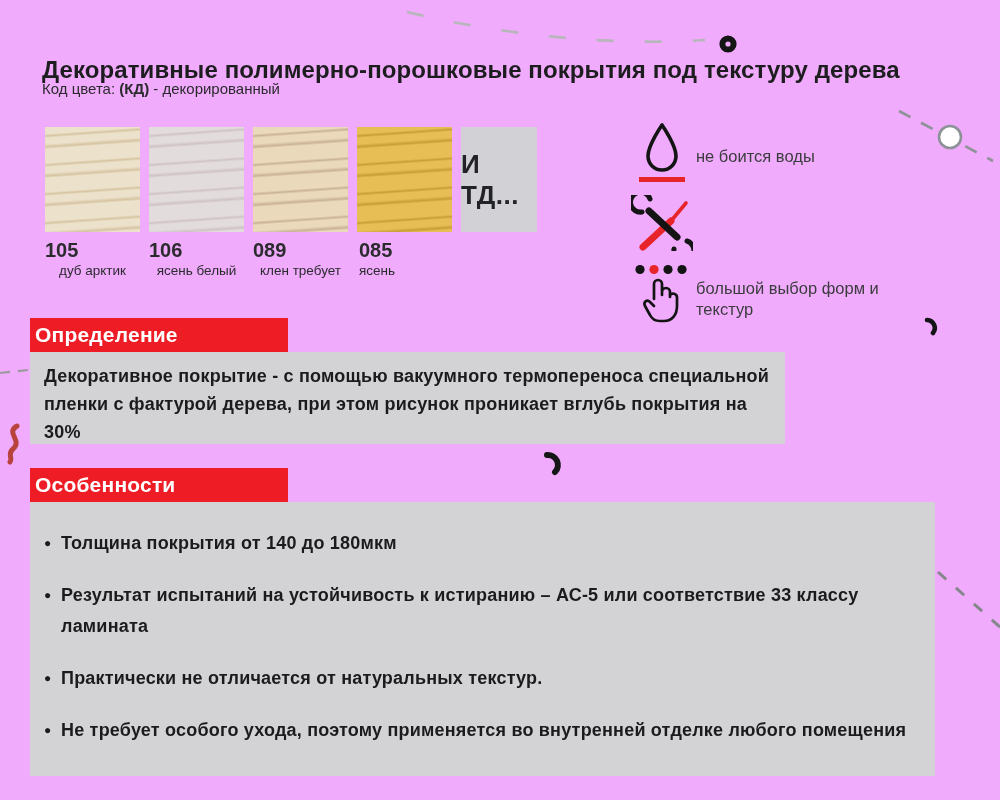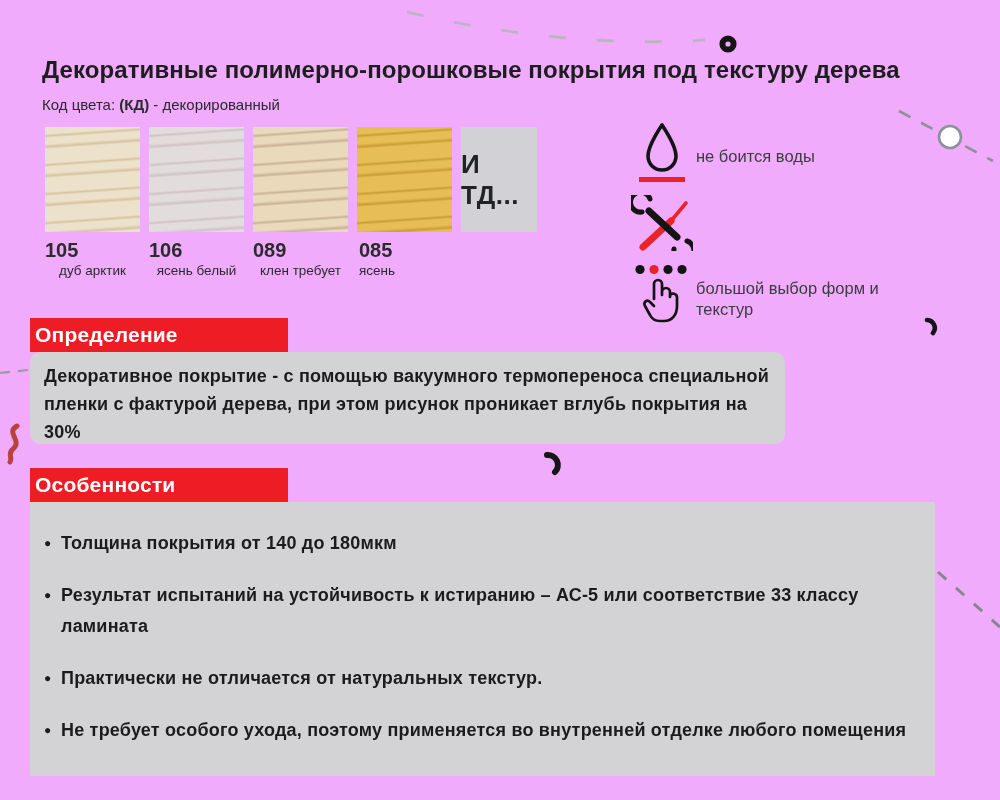--- a/index.html
+++ b/index.html
@@ -2,21 +2,21 @@
 <html><head>
 <meta charset="utf-8">
 <style>
   * { margin:0; padding:0; box-sizing:border-box; }
   html,body { background:#ffffff; }
   body { font-family:"Liberation Sans", sans-serif; }
   .canvas { position:relative; width:1000px; height:800px; background:#f0abfc; overflow:hidden; }
 
   
   .title { position:absolute; left:42px; top:56px; font-size:24px; font-weight:800; color:#1d1d1f; letter-spacing:0.1px; }
-  .subtitle { position:absolute; left:42px; top:96px; font-size:15px; color:#2a2a2c; font-weight:500; }
+  .subtitle { position:absolute; left:42px; top:80px; font-size:15px; color:#2a2a2c; font-weight:500; }
   .subtitle b { font-weight:800; }
 
   
   .swatch-row { position:absolute; left:45px; top:127px; display:flex; gap:9px; }
   .swatch-cell { width:95px; }
   .tile { width:95px; height:105px; }
   .tile-more { width:76px; height:105px; background:#d2d2d6; display:flex; align-items:center; justify-content:center;
     font-size:26px; font-weight:600; color:#222326; letter-spacing:0.5px; }
   .sw-code { margin-top:7px; font-size:20px; font-weight:600; color:#2b2b2e; }
   .sw-name { text-align:center; font-size:13.5px; font-weight:500; color:#2b2b2e; margin-top:1px; white-space:nowrap; }
@@ -29,21 +29,21 @@
   .feat-text { font-size:16.5px; line-height:21px; color:#3b3c3e; font-weight:500; padding-top:8px; }
   .drop-underline { width:46px; height:5px; background:#e8242b; margin-top:3px; }
   .dots-row { margin-bottom:2px; margin-left:2px; }
 
   
   .sec-head { position:absolute; left:30px; width:258px; height:34px; background:#ee1c25; color:#ffffff;
     font-size:21px; font-weight:800; line-height:33px; padding-left:5px; letter-spacing:0.2px; }
   .sec-head.def { top:318px; }
   .sec-head.feat { top:468px; }
   .panel { position:absolute; left:30px; background:#d3d3d6; color:#1b1b1d; }
-  .panel.def { top:352px; width:755px; height:92px; padding:10px 14px; font-size:18px; line-height:28px; font-weight:700; letter-spacing:0.2px;border-radius:10px; }
+  .panel.def { top:352px; width:755px; height:92px; padding:10px 14px; font-size:18px; line-height:28px; font-weight:700; letter-spacing:0.2px; }
   .panel.feat { top:502px; width:905px; height:274px; padding:26px 18px 0 14px; }
   .bullet { display:flex; font-size:18px; line-height:31px; font-weight:700; letter-spacing:0.2px; margin-bottom:21px; }
   .bullet .mark { flex:0 0 17px; font-size:12px; line-height:31px; }
 
   
   .deco { position:absolute; pointer-events:none; }
 </style>
 </head>
 <body>
 

